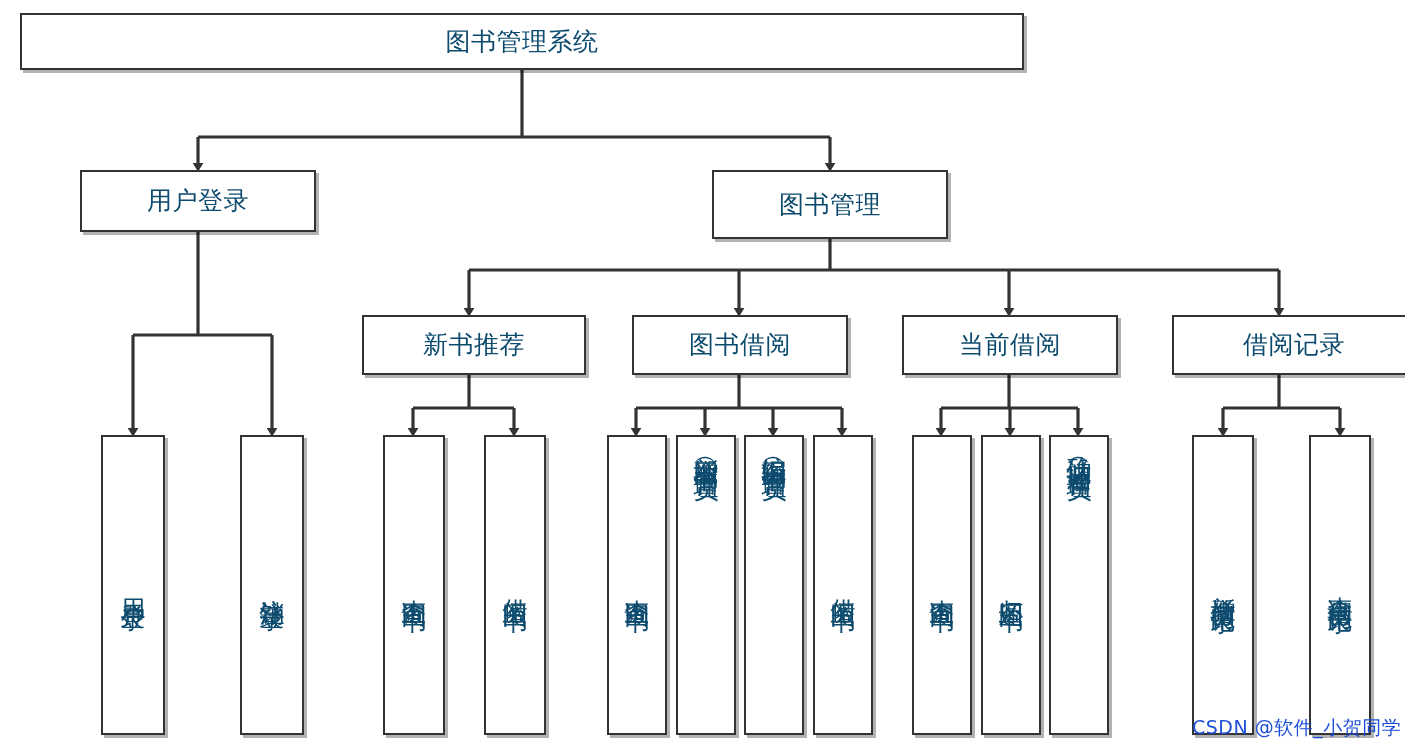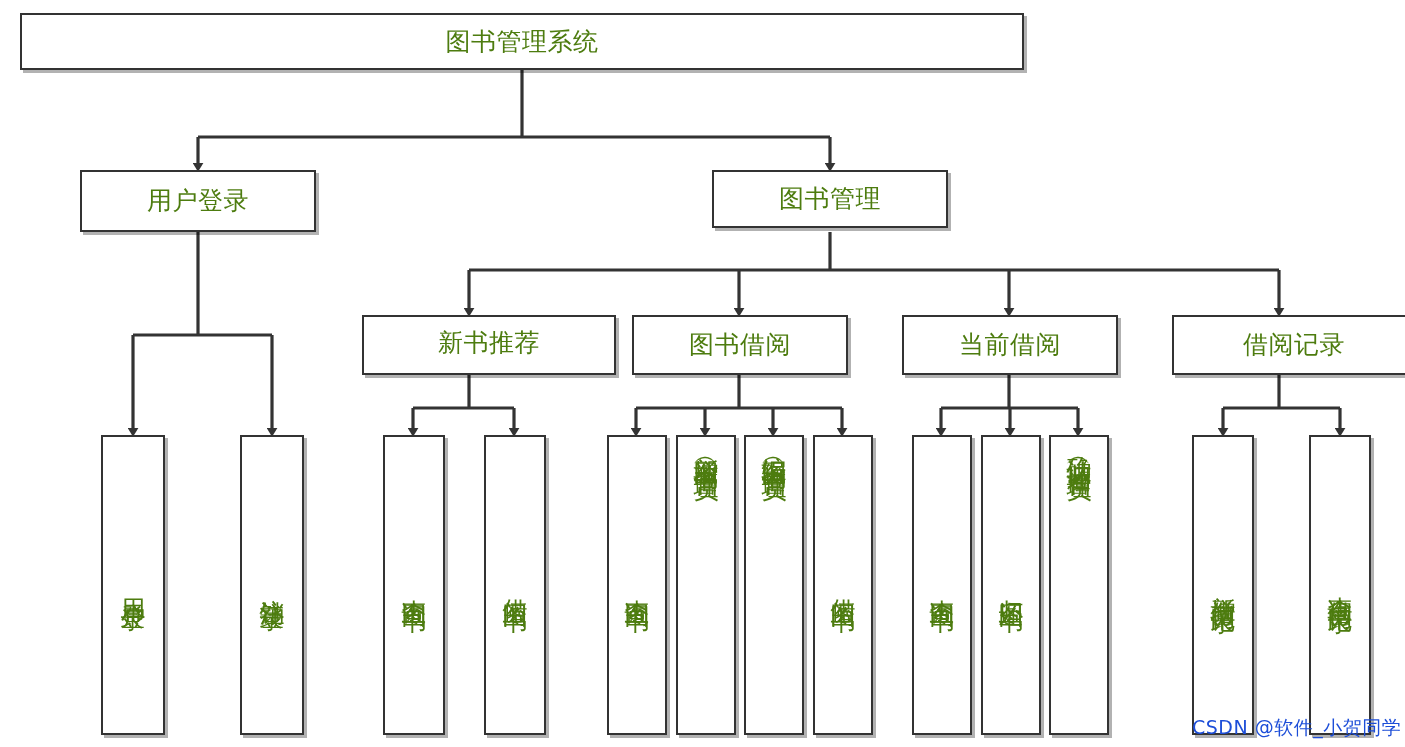--- a/index.html
+++ b/index.html
@@ -28,21 +28,21 @@
   }
   .node {
     position: absolute;
     box-sizing: border-box;
     border: 2.5px solid #333333;
     background: #ffffff;
     box-shadow: 3px 3px 0 rgba(0,0,0,0.30);
     display: flex;
     align-items: center;
     justify-content: center;
-    color: #4d7c0f;
+    color: #0c4a6e;
   }
   .node .label {
     display: block;
     text-align: center;
     line-height: 1.18;
     letter-spacing: 0.5px;
     white-space: pre;
   }
   
   .node.horiz .label {
@@ -134,25 +134,25 @@
   </svg>
 
   <div class="node root horiz" style="left:20px; top:13px; width:1004px; height:57px;">
     <span class="label">图书管理系统</span>
   </div>
 
   <div class="node horiz" style="left:80px; top:170px; width:236px; height:62px;">
     <span class="label">用户登录</span>
   </div>
 
-  <div class="node horiz" style="left:712px; top:170px; width:236px; height:58px;">
+  <div class="node horiz" style="left:712px; top:170px; width:236px; height:69px;">
     <span class="label">图书管理</span>
   </div>
 
-  <div class="node horiz" style="left:362px; top:315px; width:254px; height:60px;font-family:Liberation Mono, monospace;">
+  <div class="node horiz" style="left:362px; top:315px; width:224px; height:60px;">
     <span class="label">新书推荐</span>
   </div>
 
   <div class="node horiz" style="left:632px; top:315px; width:216px; height:60px;justify-content:center;">
     <span class="label">图书借阅</span>
   </div>
 
   <div class="node horiz" style="left:902px; top:315px; width:216px; height:60px;">
     <span class="label">当前借阅</span>
   </div>

